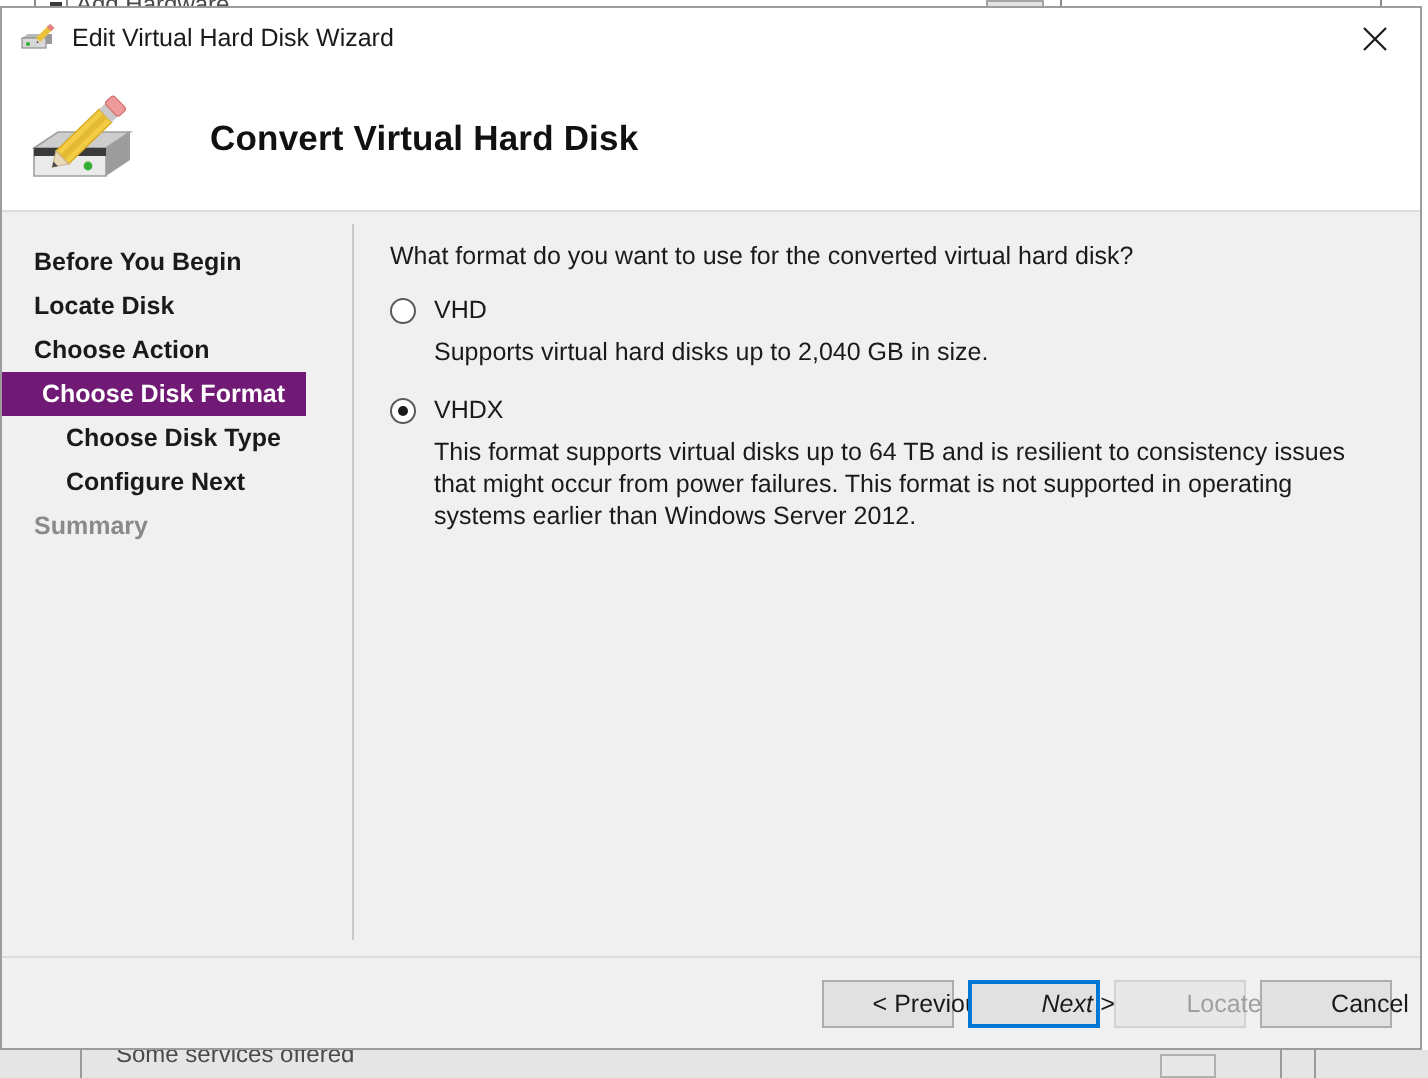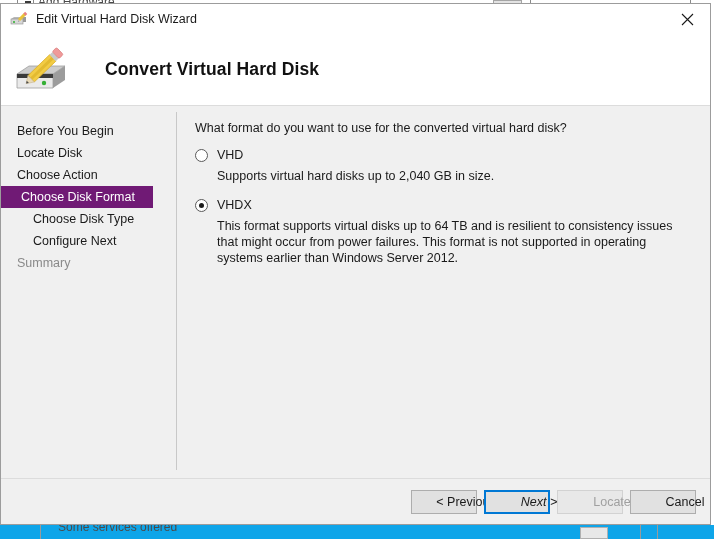--- a/index.html
+++ b/index.html
@@ -53,21 +53,21 @@
     position: absolute;
     left: 493px; top: 0;
     width: 29px; height: 9px;
     background: #e3e3e3;
     border: 1px solid #a5a5a5;
   }
   .bg-bottom-strip {
     position: absolute;
     left: 0; bottom: 0;
     width: 714px; height: 14px;
-    background: #0ea5e9;
+    background: #e5e5e5;
     overflow: hidden;
   }
   .bg-bot-cell {
     position: absolute;
     left: 58px; top: -5px;
     font-size: 12px;
     color: #4a4a4a;
     white-space: nowrap;
   }
   .bg-bot-vrule {
@@ -152,20 +152,21 @@
     display: flex;
     background: #f0f0f0;
     position: relative;
     min-height: 0;
   }
 
   .sidebar {
     flex: 0 0 176px;
     padding-top: 14px;
     position: relative;
+    font-weight: bold;
   }
   .sidebar::after {
     content: "";
     position: absolute;
     right: 0; top: 6px; bottom: 8px;
     width: 1px;
     background: #c8c8c8;
   }
   .nav-item {
     height: 22px;

